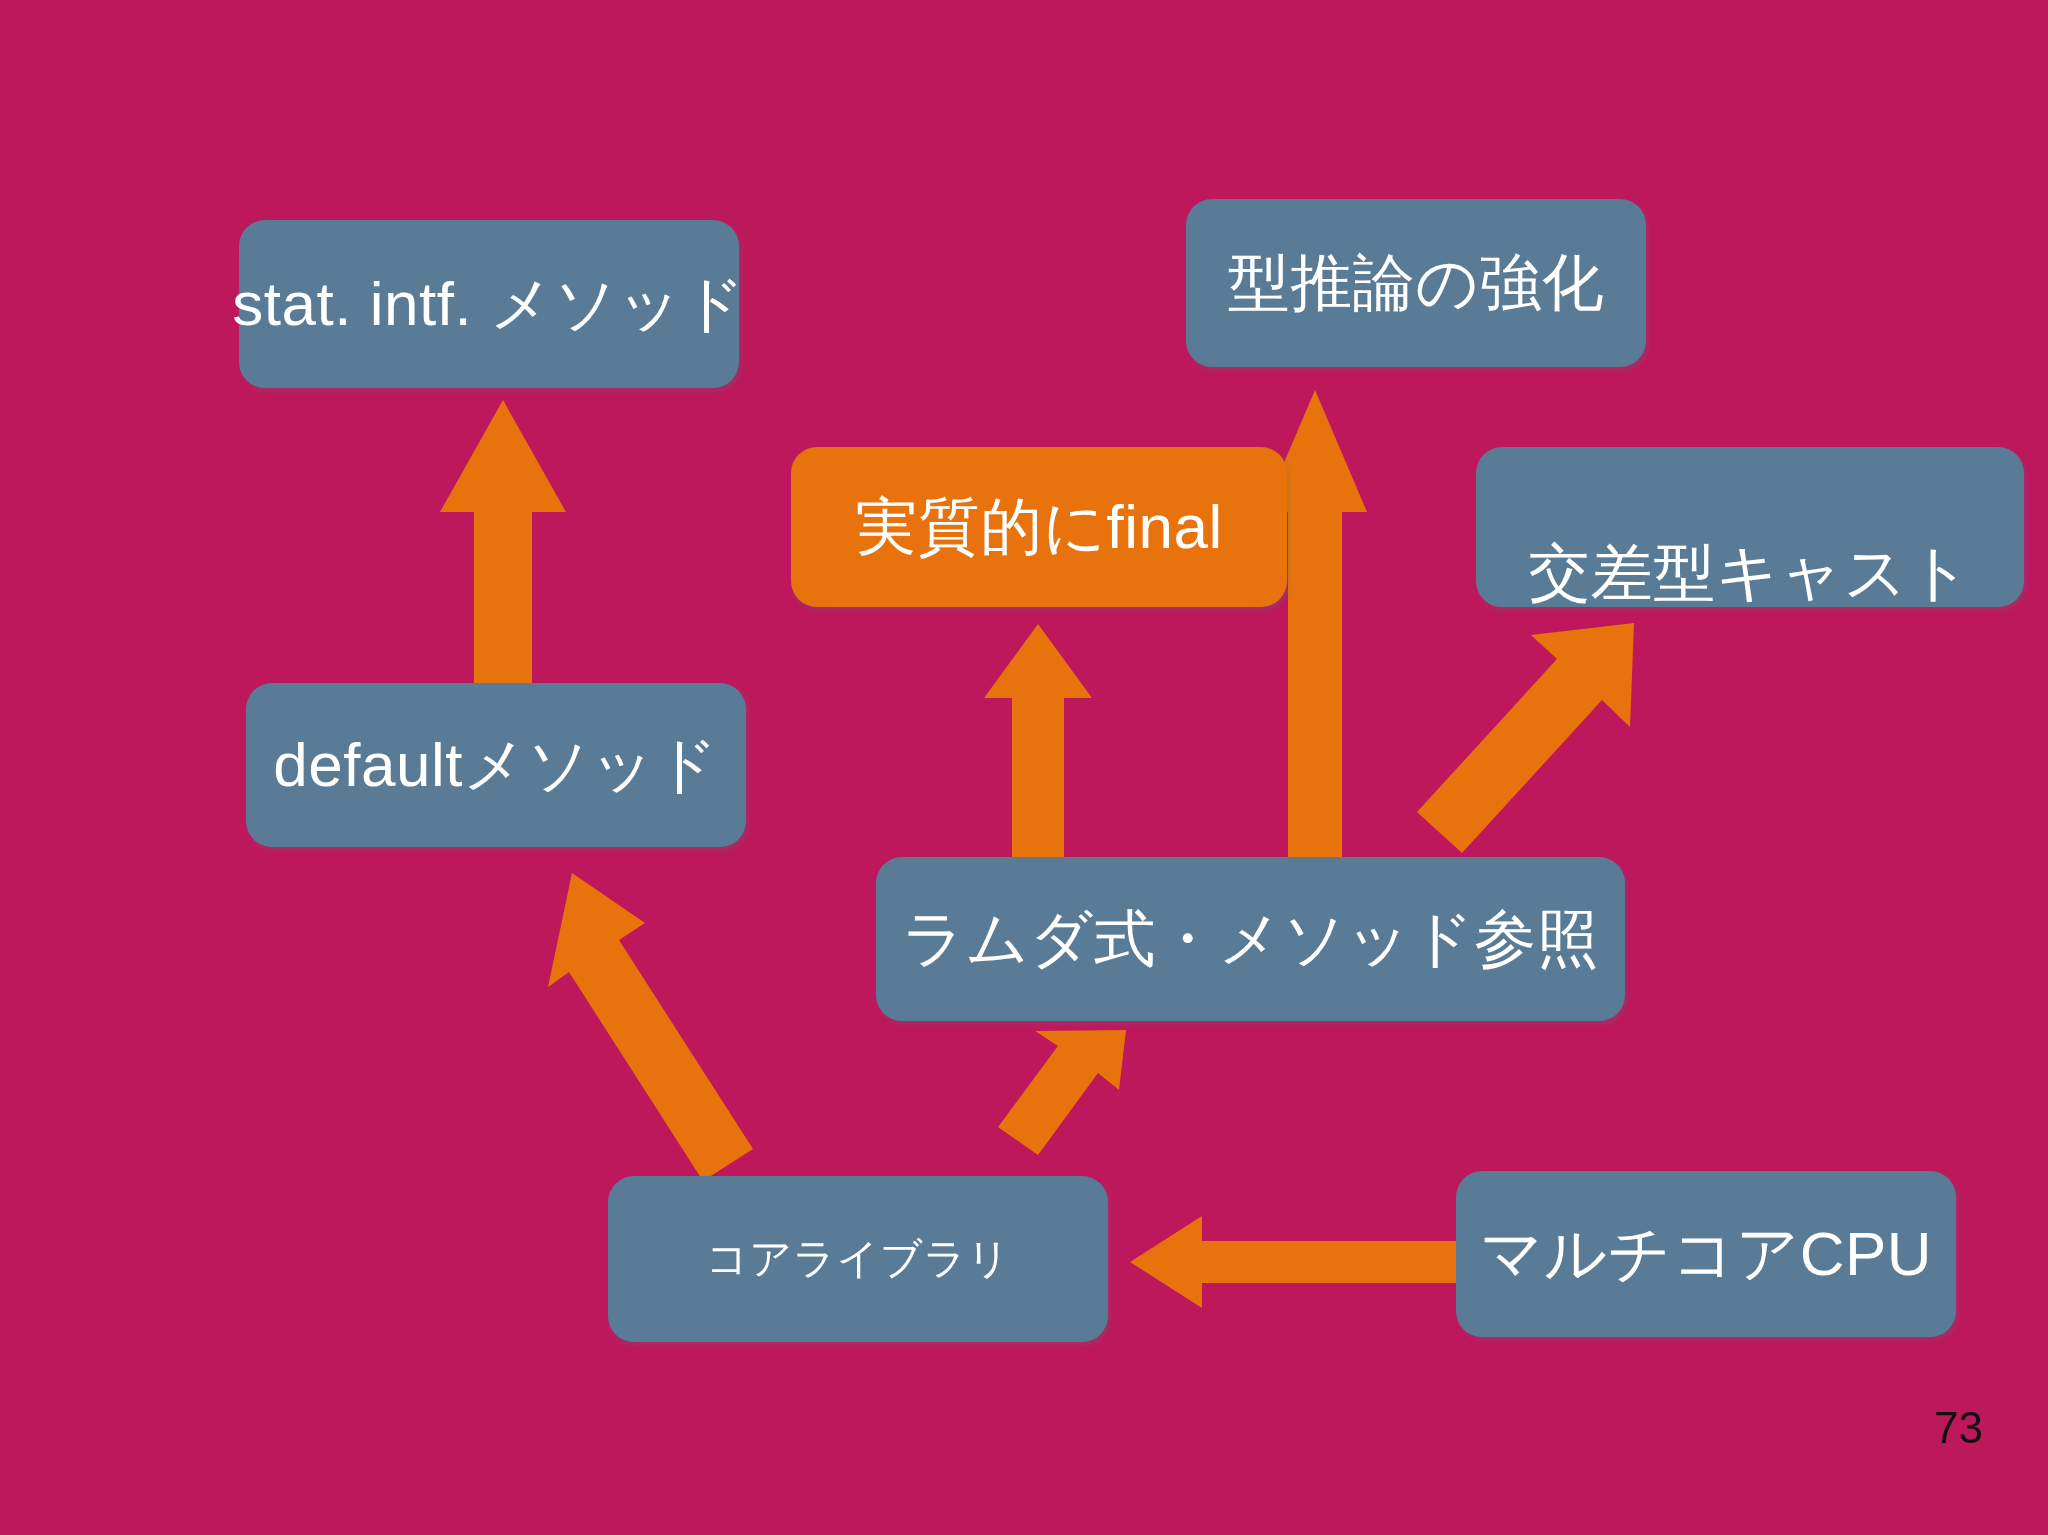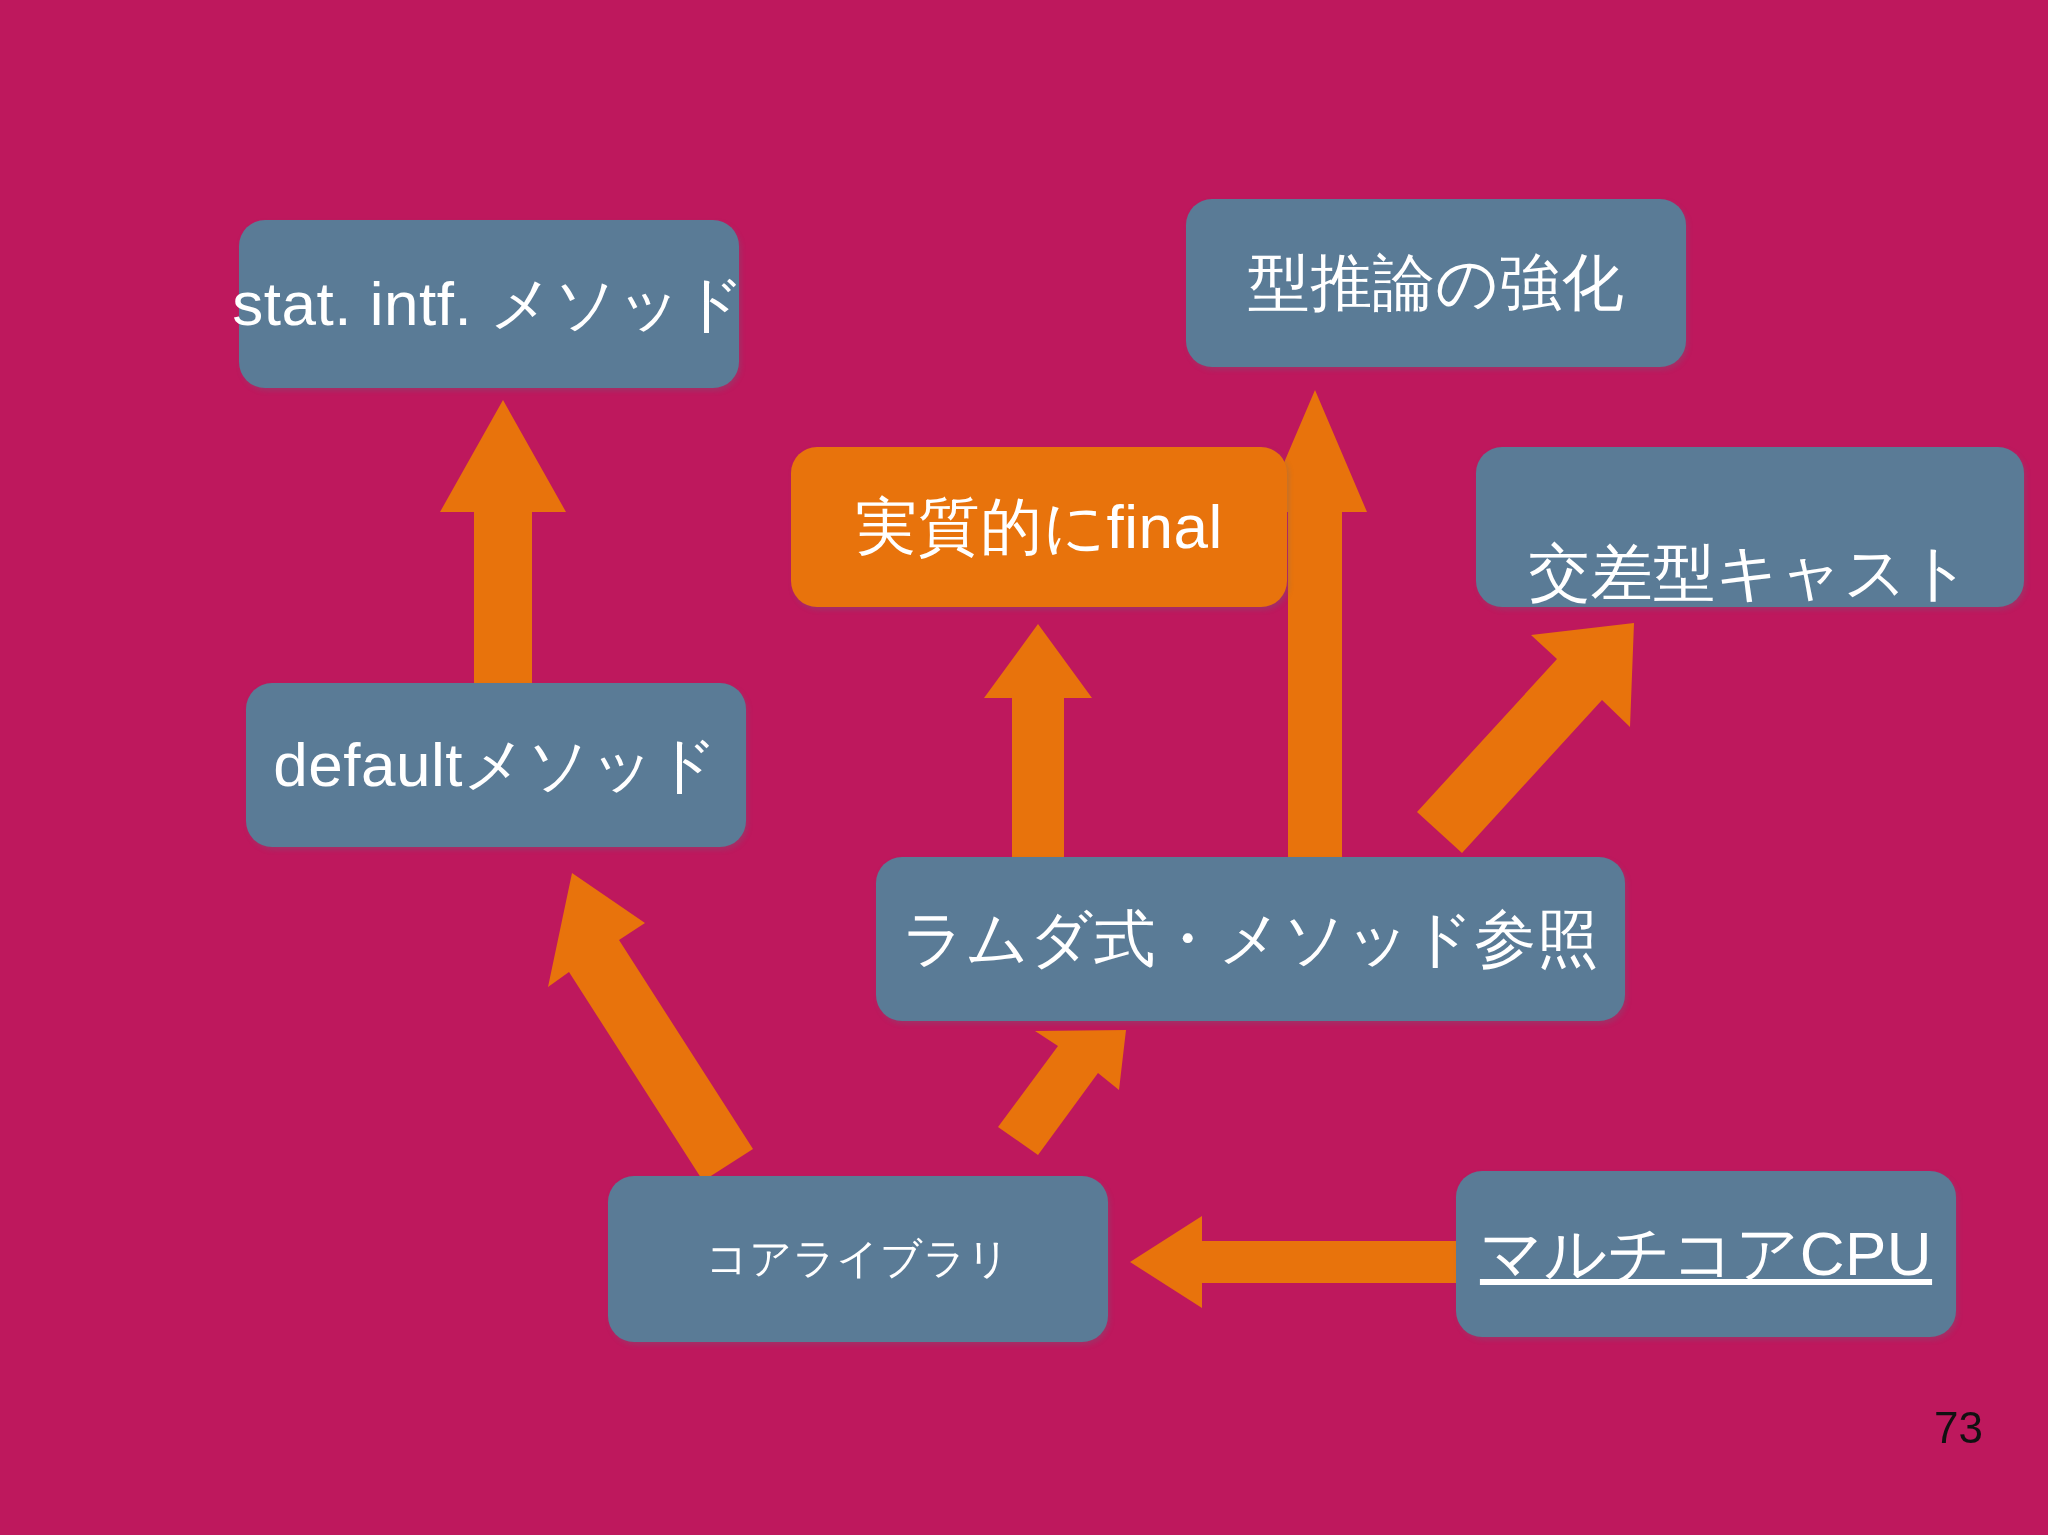--- a/index.html
+++ b/index.html
@@ -100,21 +100,21 @@
   <div class="arrow" style="left:1130px; top:1212px; width:330px; height:100px;">
     <svg width="330" height="100" viewBox="0 0 330 100">
       <polygon points="0,50 72,4 72,29 330,29 330,71 72,71 72,96" fill="#E8730C"></polygon>
     </svg>
   </div>
 
   <div class="node blue" style="left:239px; top:220px; width:500px; height:168px; font-size:62px;">
     <span class="node-label">stat. intf. メソッド</span>
   </div>
 
-  <div class="node blue" style="left:1186px; top:199px; width:500px; height:168px; font-size:62px;">
+  <div class="node blue" style="left:1186px; top:199px; width:460px; height:168px; font-size:62px;">
     <span class="node-label">型推論の強化</span>
   </div>
 
   <div class="node orange" style="left:760px; top:447px; width:496px; height:160px; font-size:62px;">
     <span class="node-label">実質的にfinal</span>
   </div>
 
   <div class="node blue" style="left:1476px; top:447px; width:548px; height:160px; font-size:62px;align-items:flex-end;">
     <span class="node-label">交差型キャスト</span>
   </div>
@@ -124,19 +124,19 @@
   </div>
 
   <div class="node blue" style="left:876px; top:857px; width:749px; height:164px; font-size:62px;">
     <span class="node-label">ラムダ式・メソッド参照</span>
   </div>
 
   <div class="node blue" style="left:608px; top:1176px; width:500px; height:166px; font-size:42px;">
     <span class="node-label">コアライブラリ</span>
   </div>
 
-  <div class="node blue" style="left:1456px; top:1171px; width:500px; height:166px; font-size:62px;text-decoration:underline;">
+  <div class="node blue" style="left:1456px; top:1171px; width:500px; height:166px; font-size:62px;">
     <span class="node-label">マルチコアCPU</span>
   </div>
 
   <div id="page-number" style="left:1900px; top:1406px;margin-left:34px;">73</div>
 
 </div>
 
 </body></html>

